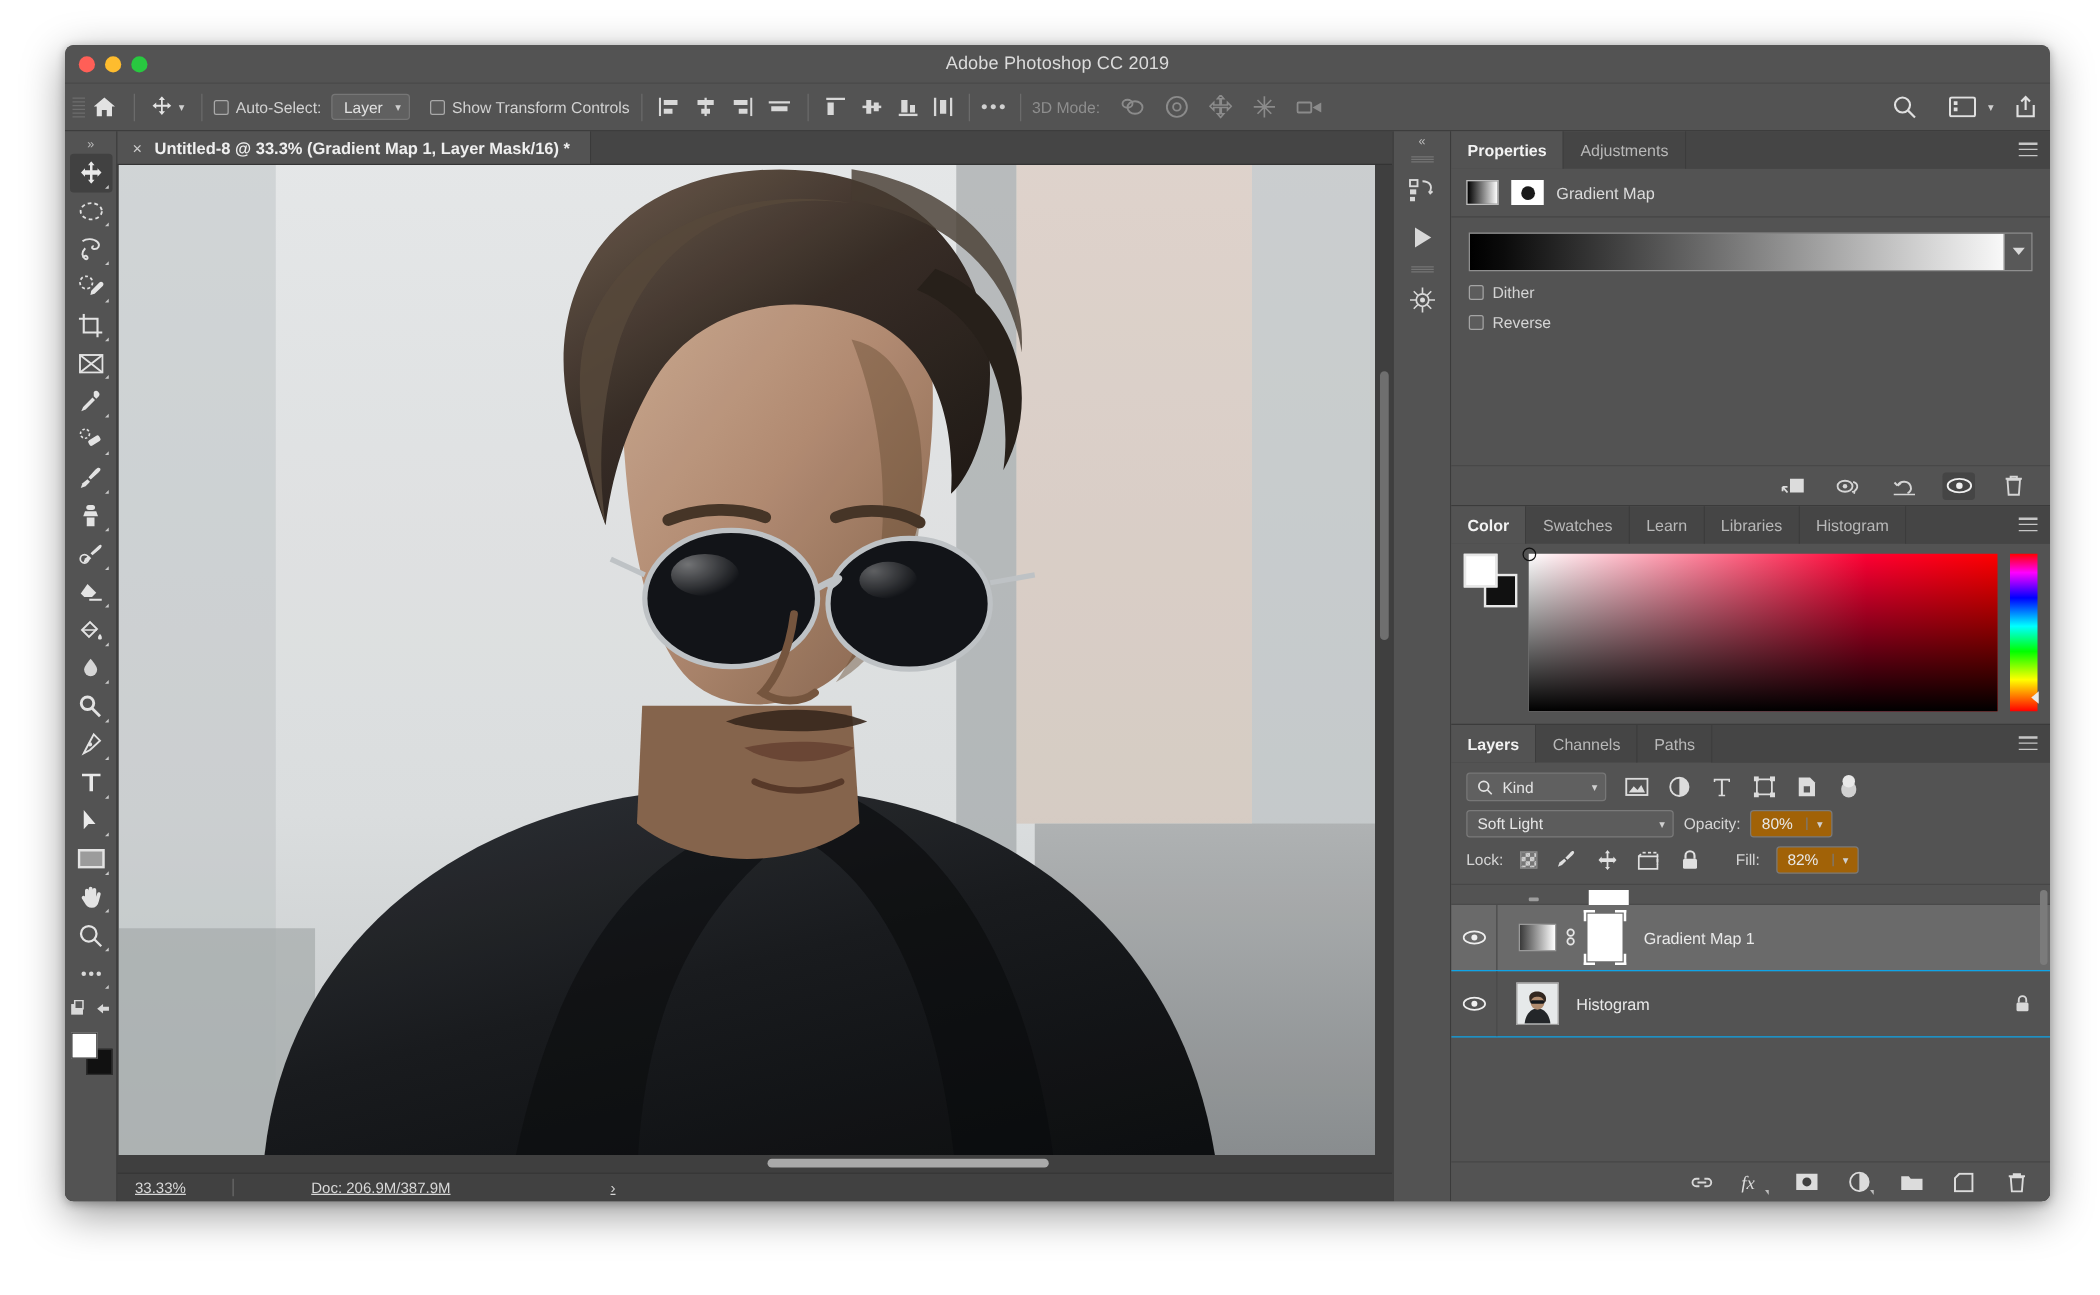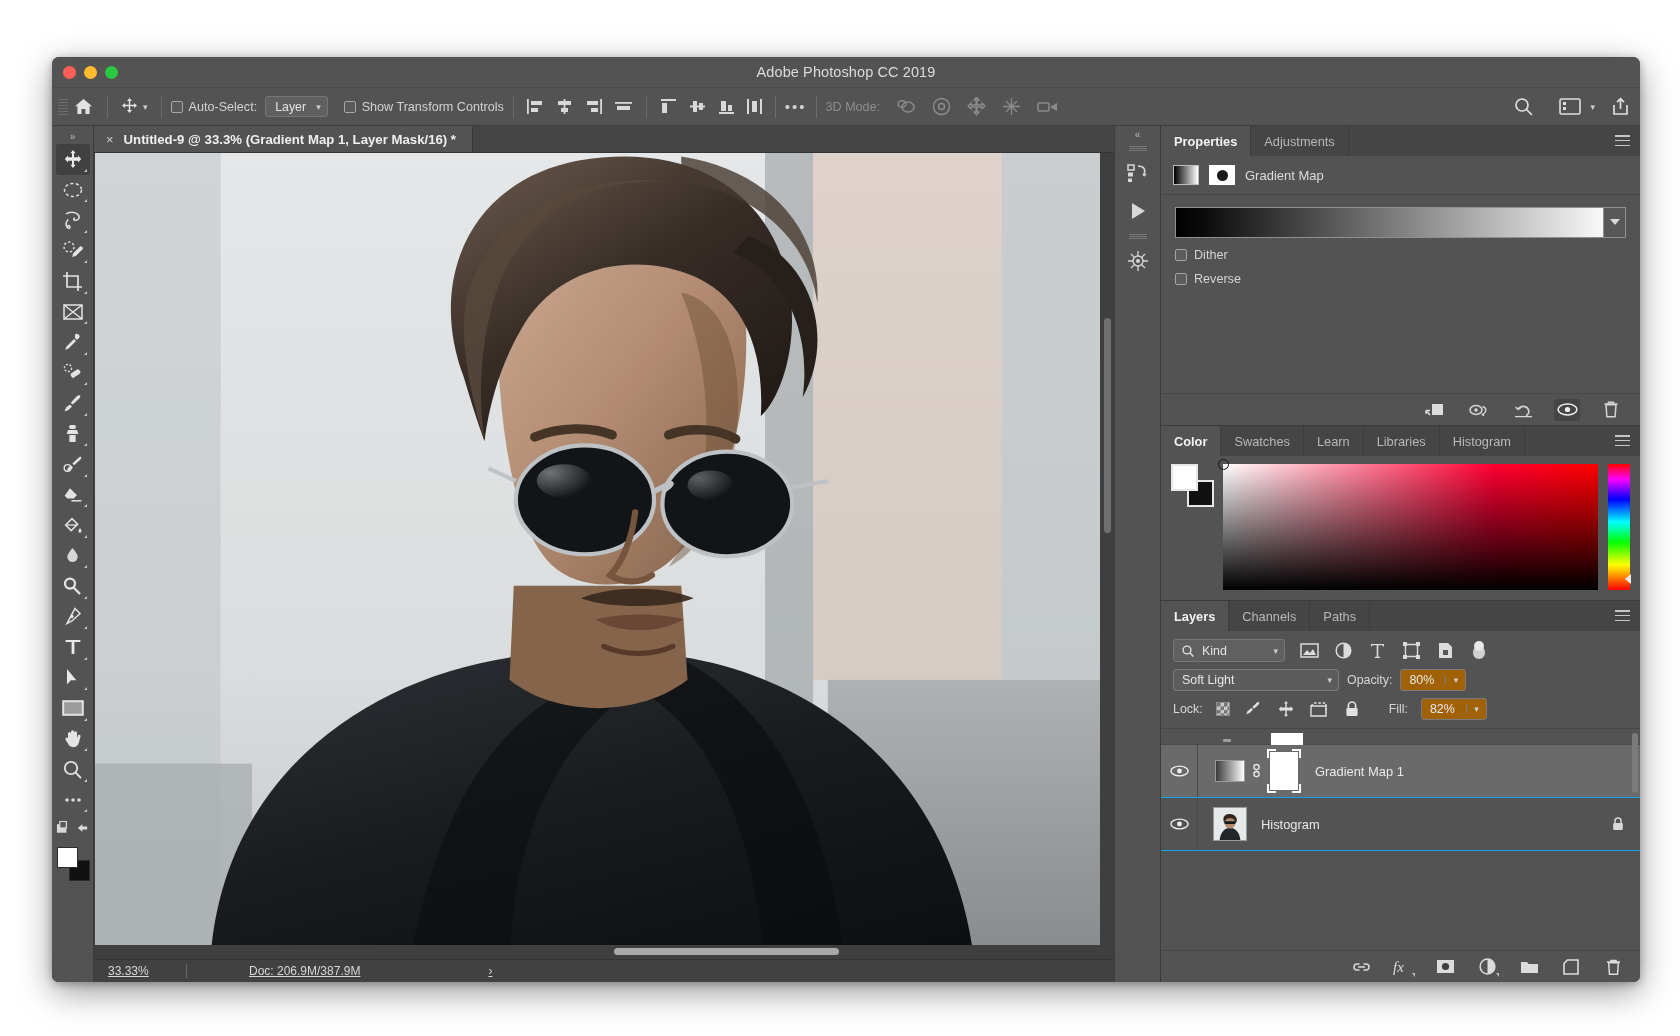--- a/index.html
+++ b/index.html
@@ -6,21 +6,21 @@
   html, body {
     width: 1680px; height: 1036px;
     background: #ffffff;
     font-family: "Liberation Sans", sans-serif;
     overflow: hidden;
   }
   .stage { position: relative; width: 1680px; height: 1036px; background:#fff; }
 
   
   .win {
-    position: absolute; left: 52px; top: 57px;
+    position: absolute; left: 52px; top: 36px;
     width: 1588px; height: 925px;
     background: #535353;
     border-radius: 7px;
     box-shadow: 0 10px 34px rgba(0,0,0,.40), 0 2px 8px rgba(0,0,0,.28);
     overflow: hidden;
     display: flex; flex-direction: column;
   }
 
   
   .titlebar {
@@ -597,21 +597,21 @@
         <div class="swatches">
           <span class="sw bg"></span>
           <span class="sw fg"></span>
         </div>
       </div>
 
       <div class="center">
         <div class="tabstrip">
           <div class="doctab">
             <span class="x">×</span>
-            <span>Untitled-9 @ 33.3% (Gradient Map 1, Layer Mask/16) *</span>
+            <span>Untitled-8 @ 33.3% (Gradient Map 1, Layer Mask/16) *</span>
           </div>
         </div>
 
         <div class="canvaswrap">
           <div class="canvas">
 
             <div class="photo">
               <svg width="100%" height="100%" viewBox="0 0 960 790" preserveAspectRatio="xMidYMid slice">
                 <defs>
                   <linearGradient id="bgwin" x1="0" y1="0" x2="0" y2="1">

